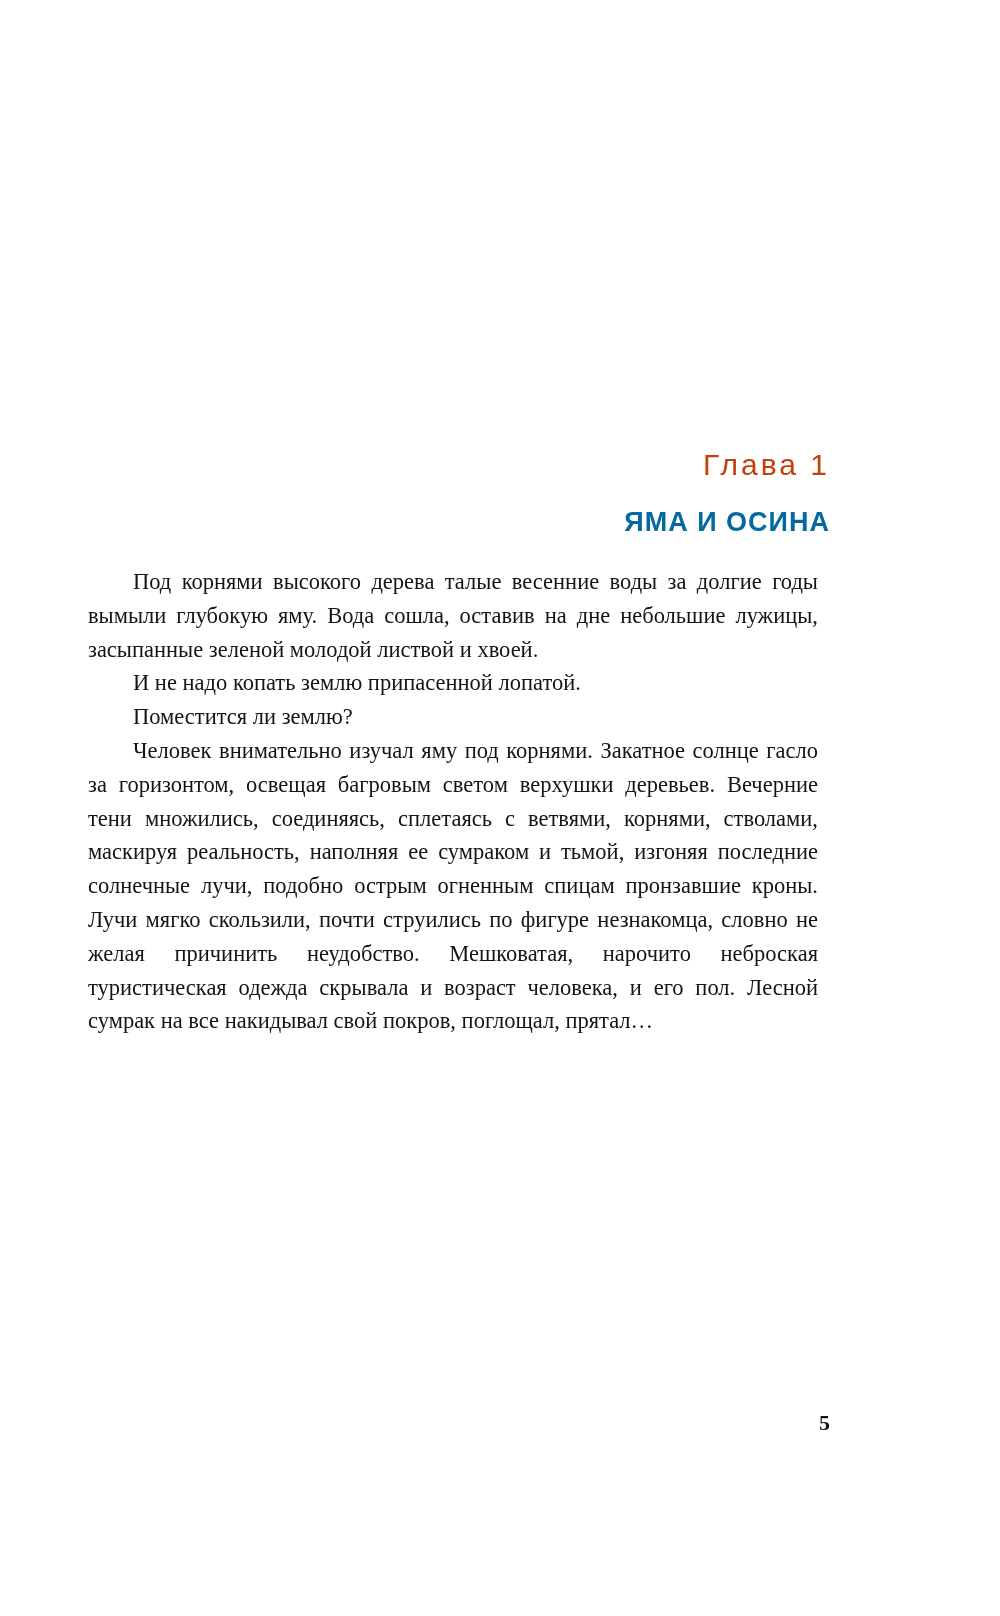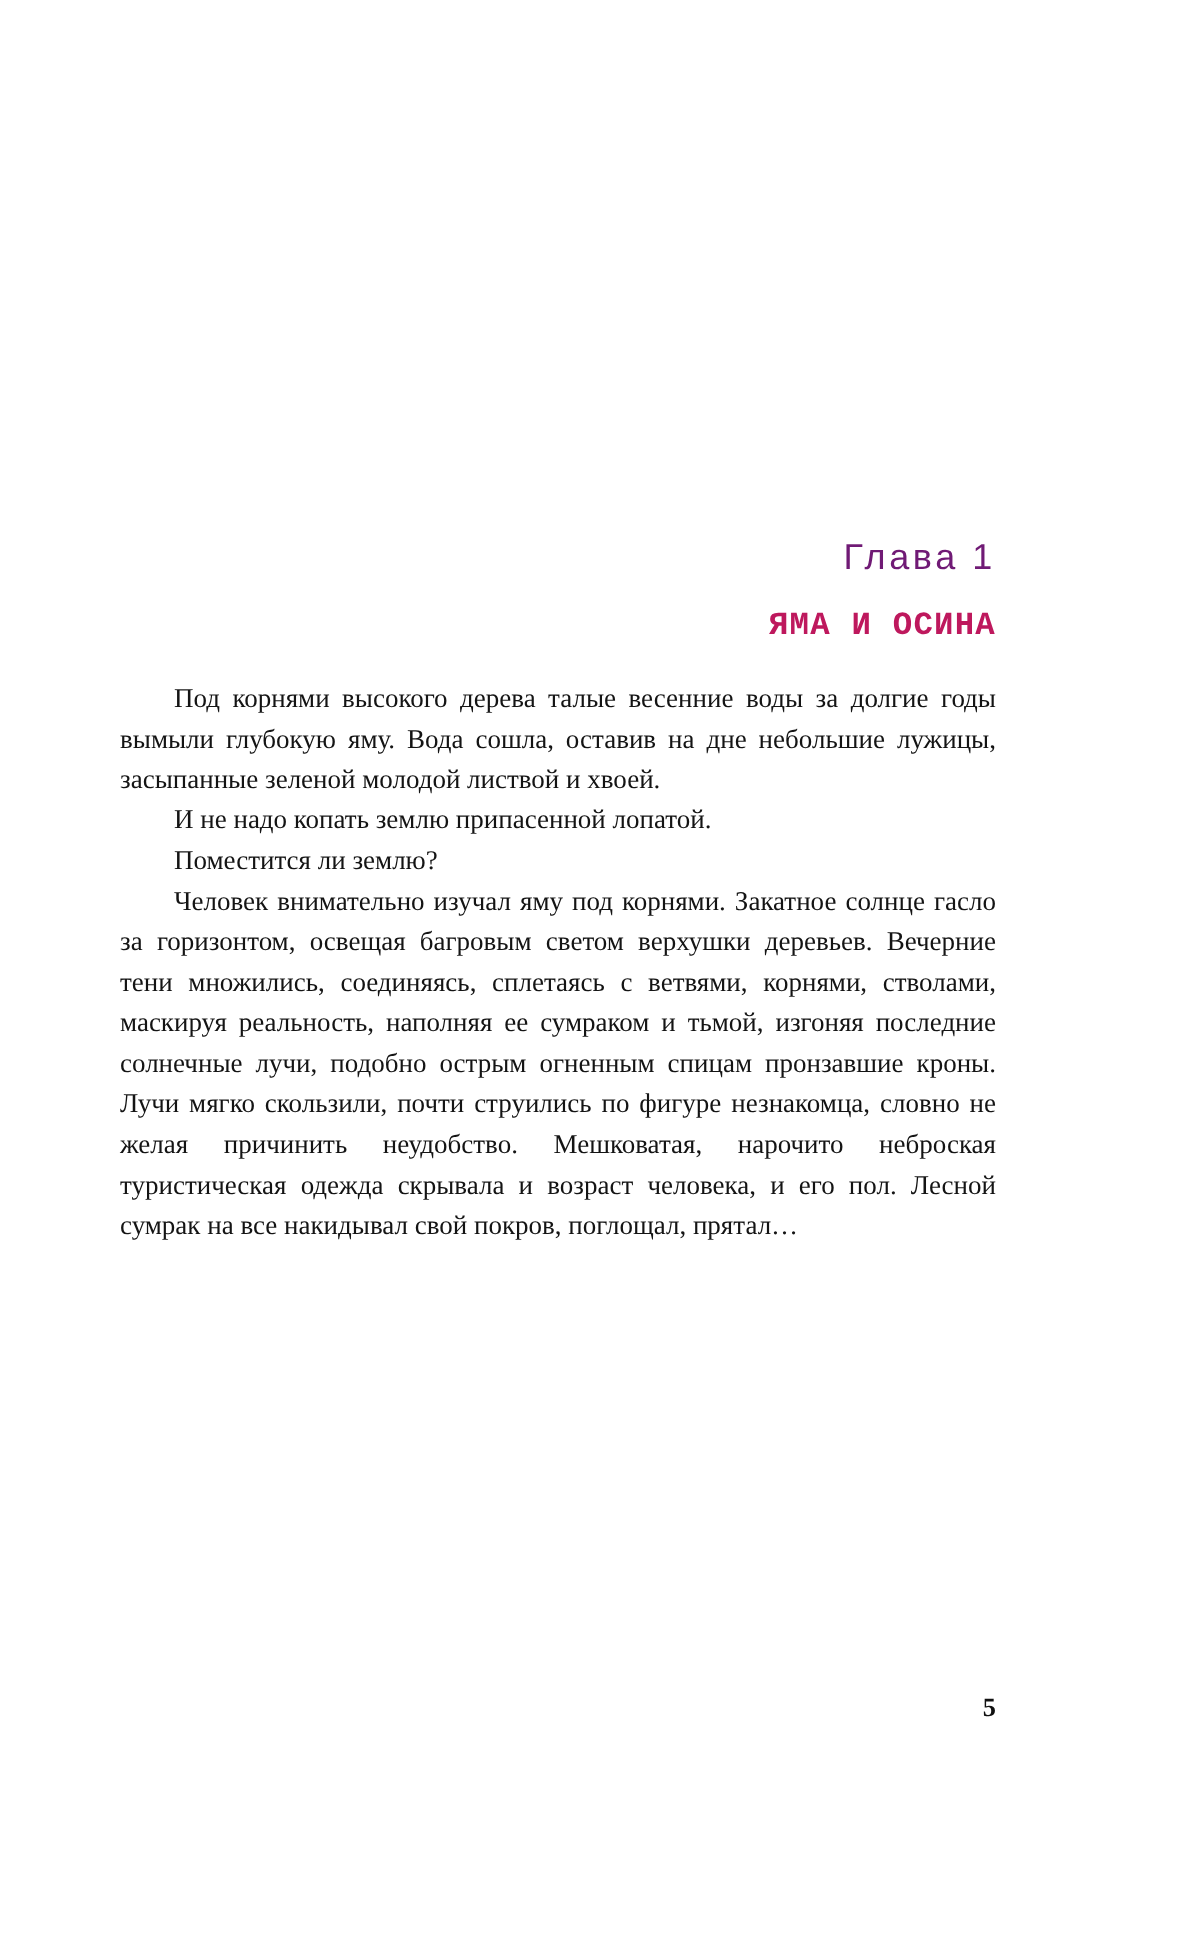--- a/index.html
+++ b/index.html
@@ -18,34 +18,34 @@
     top: 448px;
     left: 100px;
     width: 730px;
     text-align: right;
   }
   .chapter-number {
     font-family: "Liberation Sans", sans-serif;
     font-weight: 400;
     font-size: 30px;
     letter-spacing: 3px;
-    color: #701a75;
+    color: #c2410c;
   }
   .chapter-title {
     margin-top: 25px;
-    font-family: Liberation Mono, monospace;
+    font-family: Liberation Sans, sans-serif;
     font-weight: 700;
     font-size: 27px;
     letter-spacing: 1px;
-    color: #be185d;
+    color: #0369a1;
   }
   .body-text {
     position: absolute;
     top: 565px;
-    left: 100px;
+    left: 88px;
     width: 730px;
     font-size: 22.5px;
     line-height: 33.8px;
     text-align: justify;
   }
   .body-text p {
     text-indent: 45px;
   }
   .page-number {
     position: absolute;

